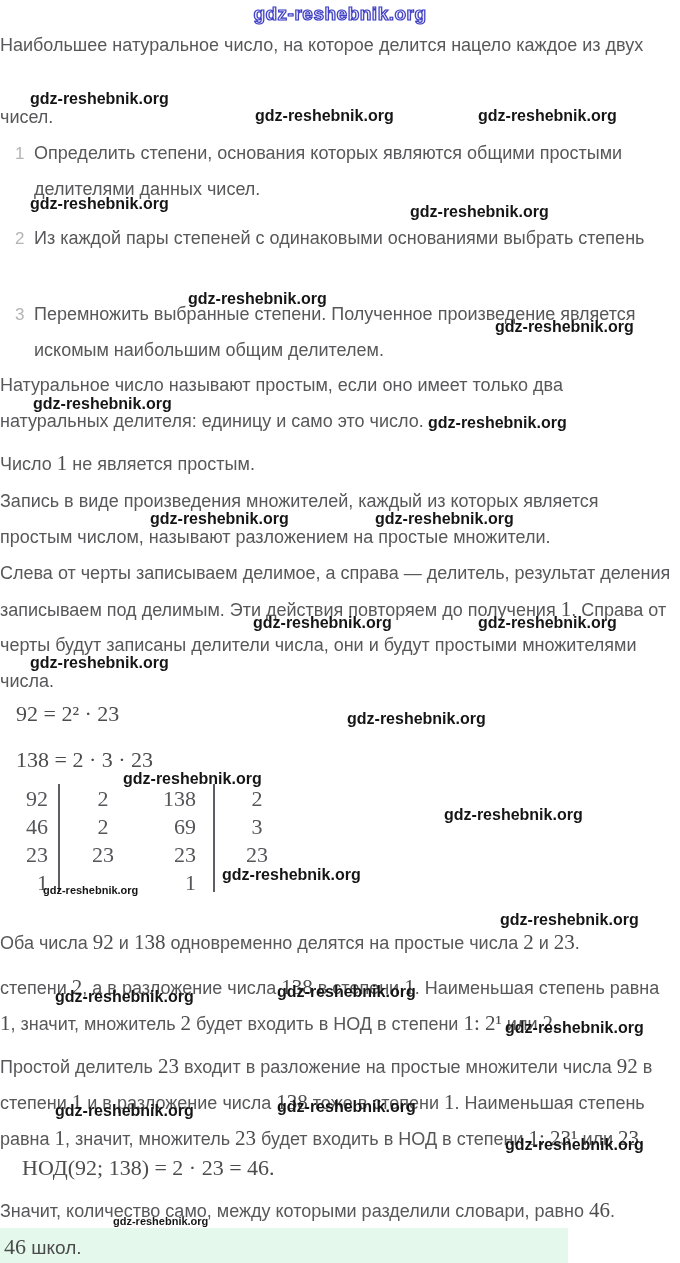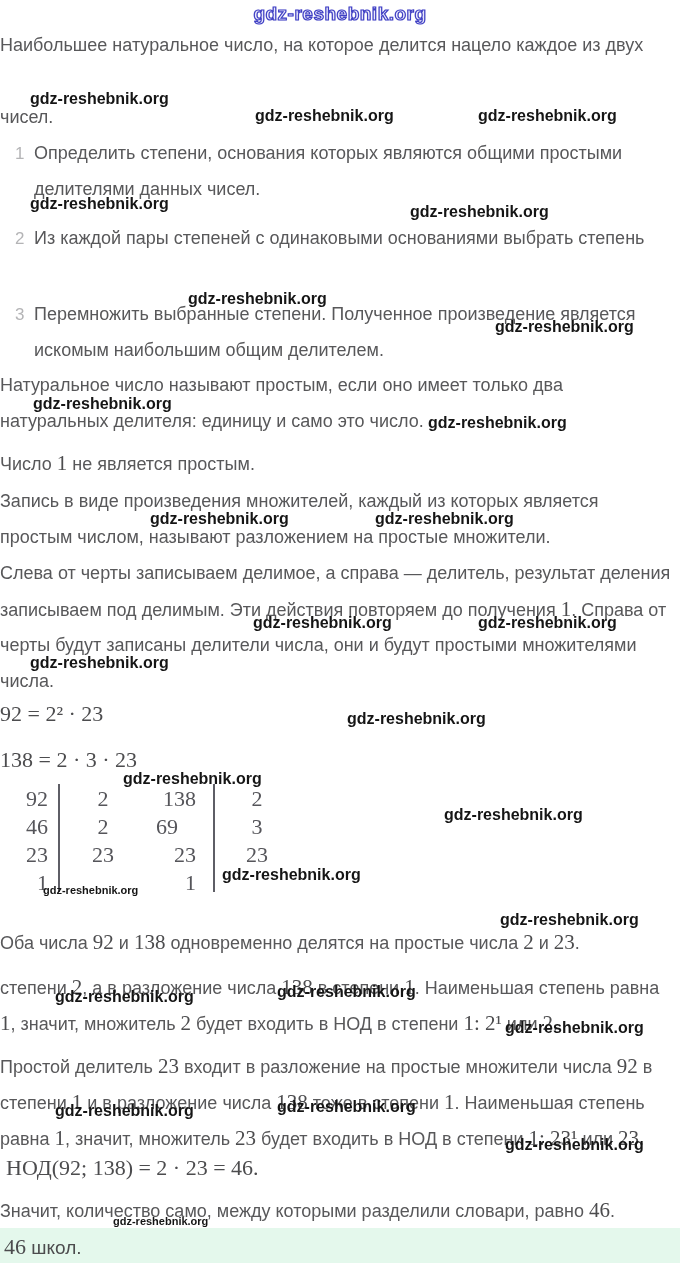--- a/index.html
+++ b/index.html
@@ -8,24 +8,24 @@
   .ln{position:absolute;white-space:nowrap;font-size:18px;line-height:20px;color:#58585a;}
   .ln span{vertical-align:baseline;}
   .ln .m{font-family:"Liberation Serif",serif;font-size:21px;color:#4c4c4e;}
   .stepnum{position:absolute;font-size:17px;color:#b4b4b6;}
   .wm{position:absolute;font-weight:bold;font-size:16px;color:#151515;white-space:nowrap;
       font-family:"Liberation Sans",sans-serif;}
   .wm.small{font-size:11px;}
   .wm.header{left:0;right:0;top:3px;text-align:center;font-size:19px;letter-spacing:.5px;
       color:#e9e9fb;-webkit-text-stroke:1.2px #4040c4;text-shadow:0 0 1px #4040c4;}
   .math{position:absolute;white-space:nowrap;font-family:"Liberation Serif",serif;
-        font-size:22px;color:#4c4c4e;}
+        font-size:22px;color:#4c4c4e;margin-left:16px;}
   .tcell{position:absolute;font-family:"Liberation Serif",serif;font-size:22px;color:#55555a;}
   .vline{position:absolute;width:2px;background:#5e5e66;}
-  .banner{position:absolute;left:0;top:1228px;width:680px;height:35px;background:#e4f8ec;}
+  .banner{position:absolute;left:0;top:1228px;width:568px;height:35px;background:#e4f8ec;}
   .banner .txt{position:absolute;left:4px;top:6px;font-size:19px;color:#4c4c4e;
         font-family:"Liberation Sans",sans-serif;white-space:nowrap;}
   .banner .txt .m{font-family:"Liberation Serif",serif;font-size:22px;color:#4c4c4e;}
 </style>
 </head>
 <body>
 
 <div id="page">
 
   <div class="wm header">gdz-reshebnik.org</div>
@@ -66,21 +66,21 @@
   <div class="tcell" style="left:0;top:786px;width:48px;text-align:right">92</div>
   <div class="tcell" style="left:0;top:814px;width:48px;text-align:right">46</div>
   <div class="tcell" style="left:0;top:842px;width:48px;text-align:right">23</div>
   <div class="tcell" style="left:0;top:870px;width:48px;text-align:right">1</div>
 
   <div class="tcell" style="left:80px;top:786px;width:46px;text-align:center">2</div>
   <div class="tcell" style="left:80px;top:814px;width:46px;text-align:center">2</div>
   <div class="tcell" style="left:80px;top:842px;width:46px;text-align:center">23</div>
 
   <div class="tcell" style="left:138px;top:786px;width:58px;text-align:right">138</div>
-  <div class="tcell" style="left:138px;top:814px;width:58px;text-align:center">69</div>
+  <div class="tcell" style="left:138px;top:814px;width:58px;text-align:right">69</div>
   <div class="tcell" style="left:138px;top:842px;width:58px;text-align:right">23</div>
   <div class="tcell" style="left:138px;top:870px;width:58px;text-align:right">1</div>
 
   <div class="tcell" style="left:234px;top:786px;width:46px;text-align:center">2</div>
   <div class="tcell" style="left:234px;top:814px;width:46px;text-align:center">3</div>
   <div class="tcell" style="left:234px;top:842px;width:46px;text-align:center">23</div>
 
   <div class="ln" style="left:0;top:932px"><span>Оба числа </span><span class="m">92</span><span> и </span><span class="m">138</span><span> одновременно делятся на простые числа </span><span class="m">2</span><span> и </span><span class="m">23</span><span>.</span></div>
 
   <div class="ln" style="left:0;top:977px"><span>степени </span><span class="m">2</span><span>, а в разложение числа </span><span class="m">138</span><span> в степени </span><span class="m">1</span><span>. Наименьшая степень равна</span></div>

